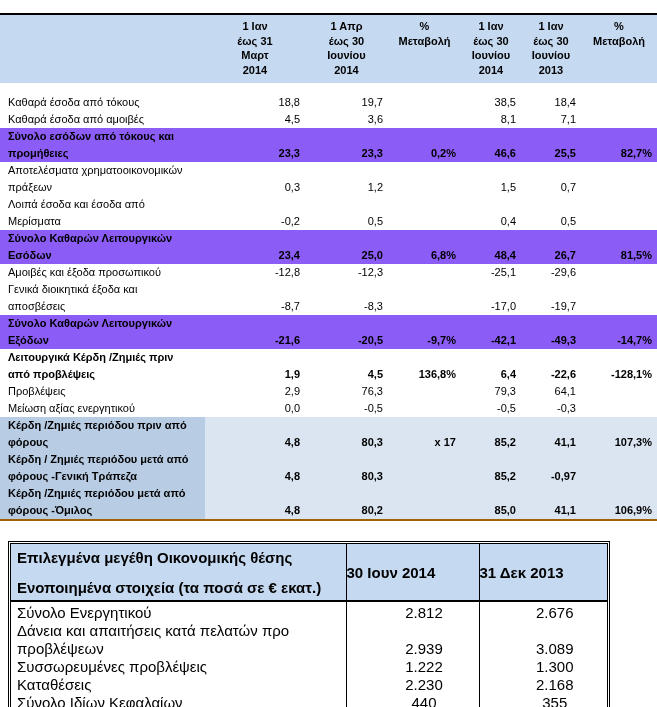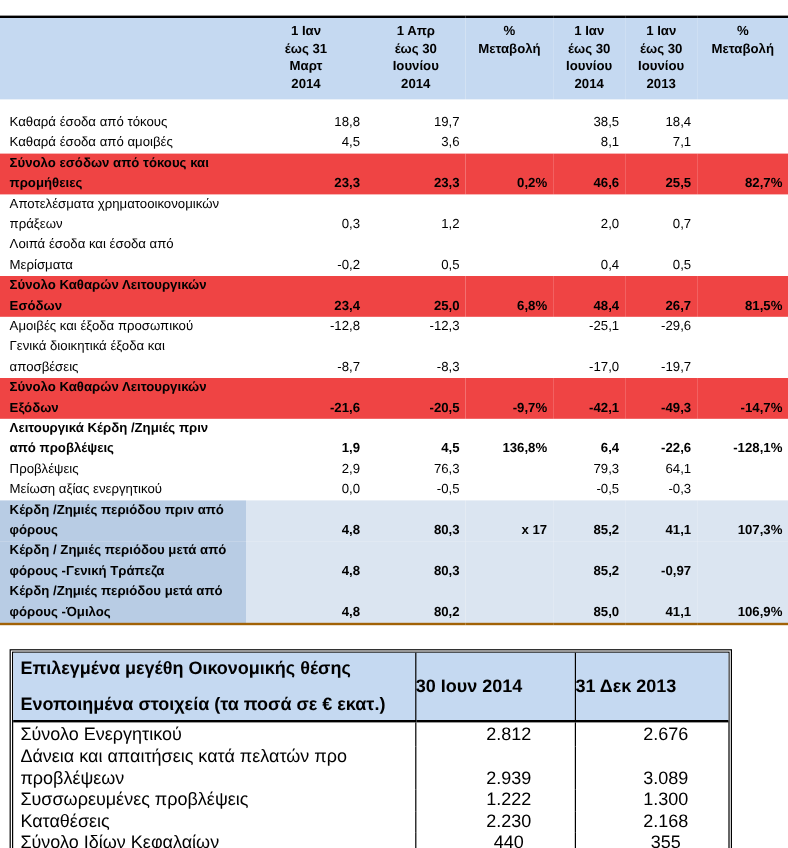--- a/index.html
+++ b/index.html
@@ -14,21 +14,21 @@
     border-top:2px solid #000; border-bottom:2px solid #a16207;
     font-size:11px;
   }
   .t1 thead td {
     background:#C5D9F1; font-weight:bold; text-align:center; vertical-align:top;
     white-space:pre-line; line-height:14.5px; padding:4px 1px 6px;
   }
   .t1 tbody td { vertical-align:bottom; line-height:17px; }
   .t1 td.lbl { padding-left:8px; white-space:pre-line; }
   .t1 td.num { text-align:right; padding-right:5px; }
-  .t1 tr.row-total td  { background:#ef4444; font-weight:bold; }
+  .t1 tr.row-total td  { background:#8b5cf6; font-weight:bold; }
   .t1 tr.row-bold td   { font-weight:bold; }
   .t1 tr.row-result td { background:#DBE5F1; font-weight:bold; }
   .t1 tr.row-result td.lbl { background:#B8CCE4; }
   .t1 tr.sp td { height:11px; background:#fff; }
 
   
   .t2-wrap {
     width:602px; margin:20px 0 0 8px;
     border:3px double #000; background:#fff;
   }
@@ -119,21 +119,21 @@
           <td class="num">25,5</td>
           <td class="num">82,7%</td>
         </tr>
 
         <tr class="row-regular">
           <td class="lbl">Αποτελέσματα χρηματοοικονομικών
 πράξεων</td>
           <td class="num">0,3</td>
           <td class="num">1,2</td>
           <td class="num"></td>
-          <td class="num">2,0</td>
+          <td class="num">1,5</td>
           <td class="num">0,7</td>
           <td class="num"></td>
         </tr>
 
         <tr class="row-regular">
           <td class="lbl">Λοιπά έσοδα και έσοδα από
 Μερίσματα</td>
           <td class="num">-0,2</td>
           <td class="num">0,5</td>
           <td class="num"></td>

